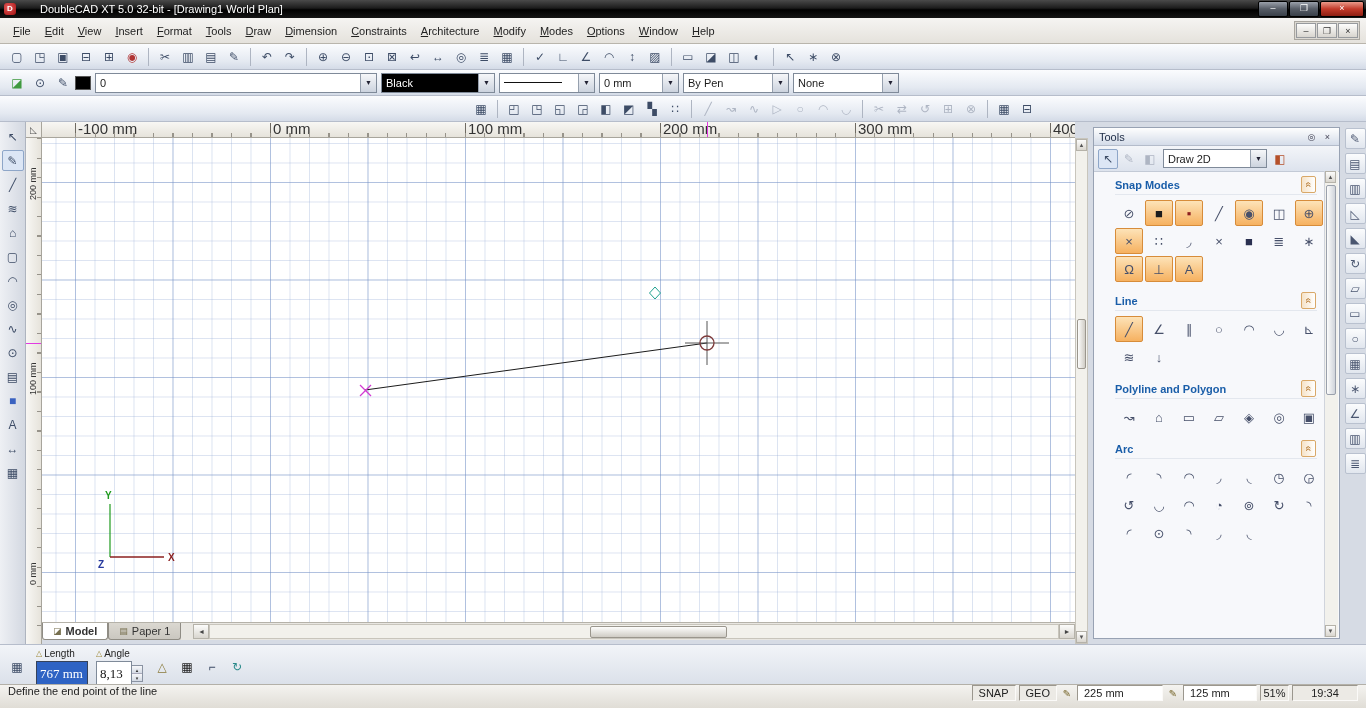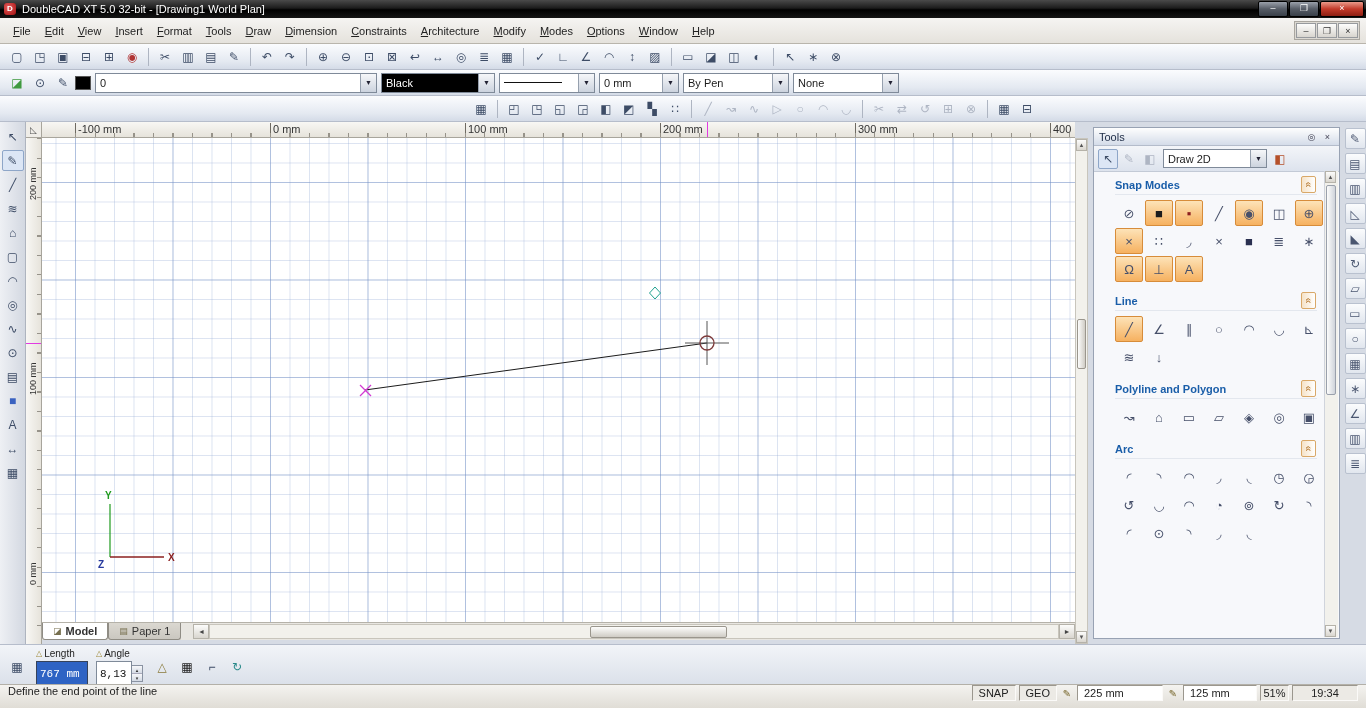--- a/index.html
+++ b/index.html
@@ -7,21 +7,21 @@
     user-select:none;cursor:default;background:#d6dbe4}
   #app{position:relative;width:1366px;height:708px;background:#d6dbe4;overflow:hidden}
 
   
   #titlebar{position:absolute;left:0;top:0;width:100%;height:18px;box-sizing:border-box;
     background:linear-gradient(#4a4a4a,#1c1c1c 45%,#000 55%,#141414);
     color:#fff;display:flex;align-items:center;padding-left:4px}
   .app-icon{width:12px;height:12px;border-radius:3px;flex:none;
     background:radial-gradient(circle at 35% 35%,#e85a5a,#a01010);
     color:#fff;font-size:8px;font-weight:bold;text-align:center;line-height:12px}
-  #win-title{margin-left:6px;font-size:11px}
+  #win-title{margin-left:24px;font-size:11px}
   #win-buttons{margin-left:auto;display:flex;padding-right:2px}
   .wbtn{width:28px;height:14px;margin-left:1px;border:1px solid #000;border-radius:2px;
     background:linear-gradient(#9aa0aa,#565c66 50%,#394049);
     color:#fff;font-size:9px;line-height:12px;text-align:center}
   .wbtn.close{width:42px;background:linear-gradient(#ea9a8a,#c33a2a 50%,#8d1f12)}
 
   
   #menubar{position:absolute;top:18px;left:0;width:100%;height:26px;box-sizing:border-box;
     background:linear-gradient(#f5f4f2,#e5e2dc);border-bottom:1px solid #b9b5ac;
     display:flex;align-items:center;padding:0 6px}
@@ -67,21 +67,21 @@
     display:flex;flex-direction:column;align-items:center;padding-top:4px;gap:3px}
   #left-palette .icon{width:20px;height:19px}
 
   #ruler-corner{position:absolute;left:26px;top:0;width:16px;height:16px;box-sizing:border-box;
     background:#efede8;border-right:1px solid #a8a59c;border-bottom:1px solid #a8a59c;
     display:flex;align-items:center;justify-content:center;font-size:9px;color:#555}
   #hruler{position:absolute;left:42px;top:0;width:1033px;height:16px;box-sizing:border-box;
     background:linear-gradient(#f8f7f4,#e6e3db);border-bottom:1px solid #a8a59c;overflow:hidden}
   #hruler::after{content:"";position:absolute;left:33px;right:0;bottom:0;height:4px;
     background:repeating-linear-gradient(90deg,#97938a 0 1px,transparent 1px 19.5px)}
-  .hlab{position:absolute;top:1px;font-size:11px;color:#333;border-left:1px solid #6e6a62;padding-left:2px;height:14px;line-height:12px}
+  .hlab{position:absolute;top:1px;font-size:15px;color:#333;border-left:1px solid #6e6a62;padding-left:2px;height:14px;line-height:12px}
   .hmark{position:absolute;top:0;width:1px;height:16px;background:#e23ae2}
   #vruler{position:absolute;left:26px;top:16px;width:16px;height:506px;box-sizing:border-box;
     background:linear-gradient(90deg,#f8f7f4,#e6e3db);border-right:1px solid #a8a59c;overflow:hidden}
   #vruler::after{content:"";position:absolute;top:0;bottom:0;right:0;width:4px;
     background:repeating-linear-gradient(#97938a 0 1px,transparent 1px 19.5px)}
   .vlab{position:absolute;left:2px;font-size:9px;color:#333;transform:rotate(-90deg);transform-origin:0 0;white-space:nowrap}
   .vmark{position:absolute;left:0;width:16px;height:1px;background:#e23ae2}
 
   #canvas{position:absolute;left:42px;top:16px;width:1033px;height:484px;overflow:hidden;background-color:#fff;
     background-image:
@@ -149,21 +149,21 @@
 
   
   #editbar{position:absolute;left:0;top:644px;width:1366px;height:40px;box-sizing:border-box;
     background:linear-gradient(#f2f4f8,#dbe1ea);border-top:1px solid #b6bdcb;
     display:flex;align-items:flex-start;padding:2px 6px;gap:8px}
   .ib-icons{display:flex;align-items:center;gap:3px;margin-top:9px}
   .ib-col{display:flex;flex-direction:column;gap:1px}
   .ib-lbl{display:flex;align-items:center;gap:2px;font-size:10px;color:#222;height:13px}
   .ib-tri{font-size:8px;color:#a08c3c}
   .ib-field{display:flex;align-items:center}
-  input.ibx{height:25px;border:1px solid #7f8a99;font-size:11px;padding:0 3px;box-sizing:border-box;font-family:Liberation Mono, monospace}
+  input.ibx{height:25px;border:1px solid #7f8a99;font-size:13px;padding:0 3px;box-sizing:border-box;font-family:Liberation Serif, serif}
   #length-input{width:52px;background:#2e63c4;color:#fff;border-color:#35425a}
   #angle-input{width:36px;background:#fff;color:#111}
   .spin{display:flex;flex-direction:column;width:11px;height:17px;border: 1px solid #8a93a2;border-left:none;box-sizing:border-box}
   .spin span{flex:1;font-size:5px;display:flex;align-items:center;justify-content:center;
     background:linear-gradient(#f7f8fa,#d4dae4);color:#333}
   .spin span:first-child{border-bottom:1px solid #aab}
 
   
   #statusbar{position:absolute;left:0;top:684px;width:1366px;height:24px;box-sizing:border-box;
     background:linear-gradient(#f4f3f0,#e0ddd6);border-top:1px solid #b3b0a8;

